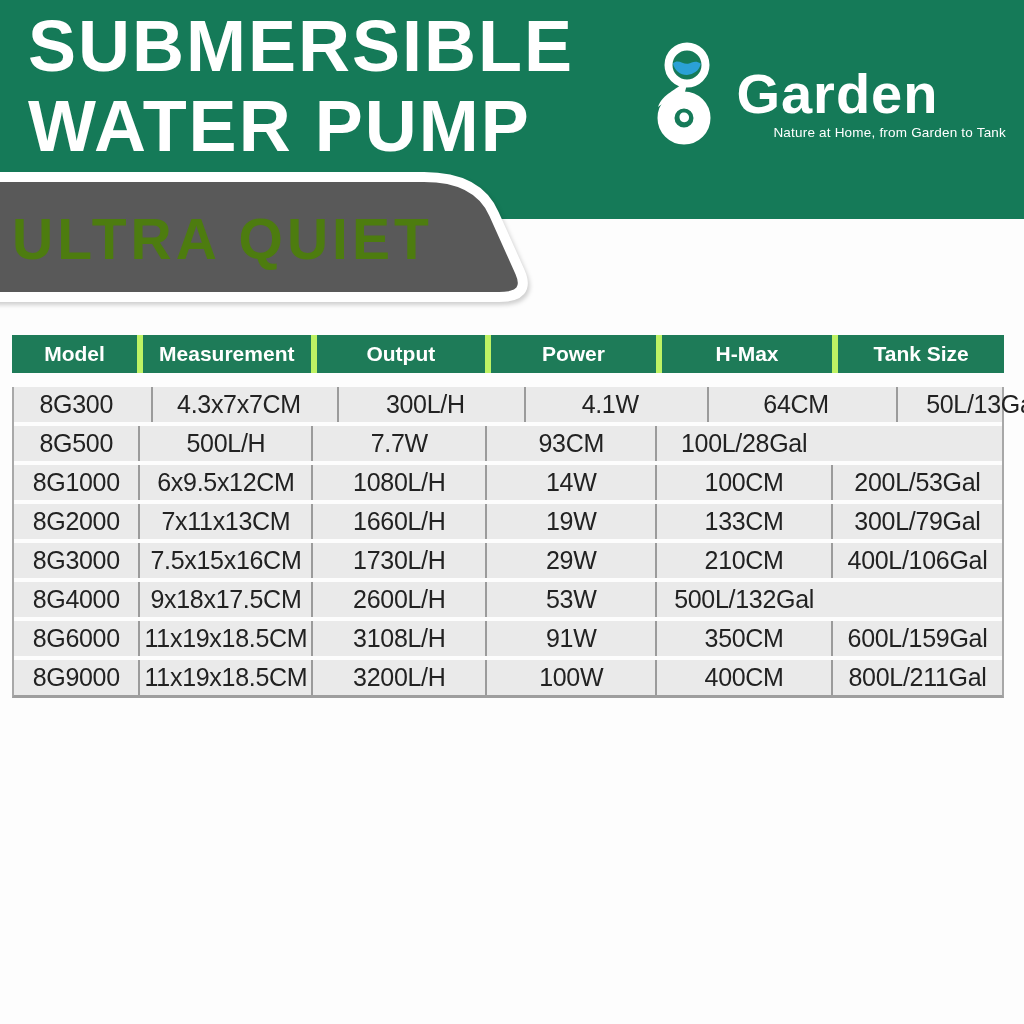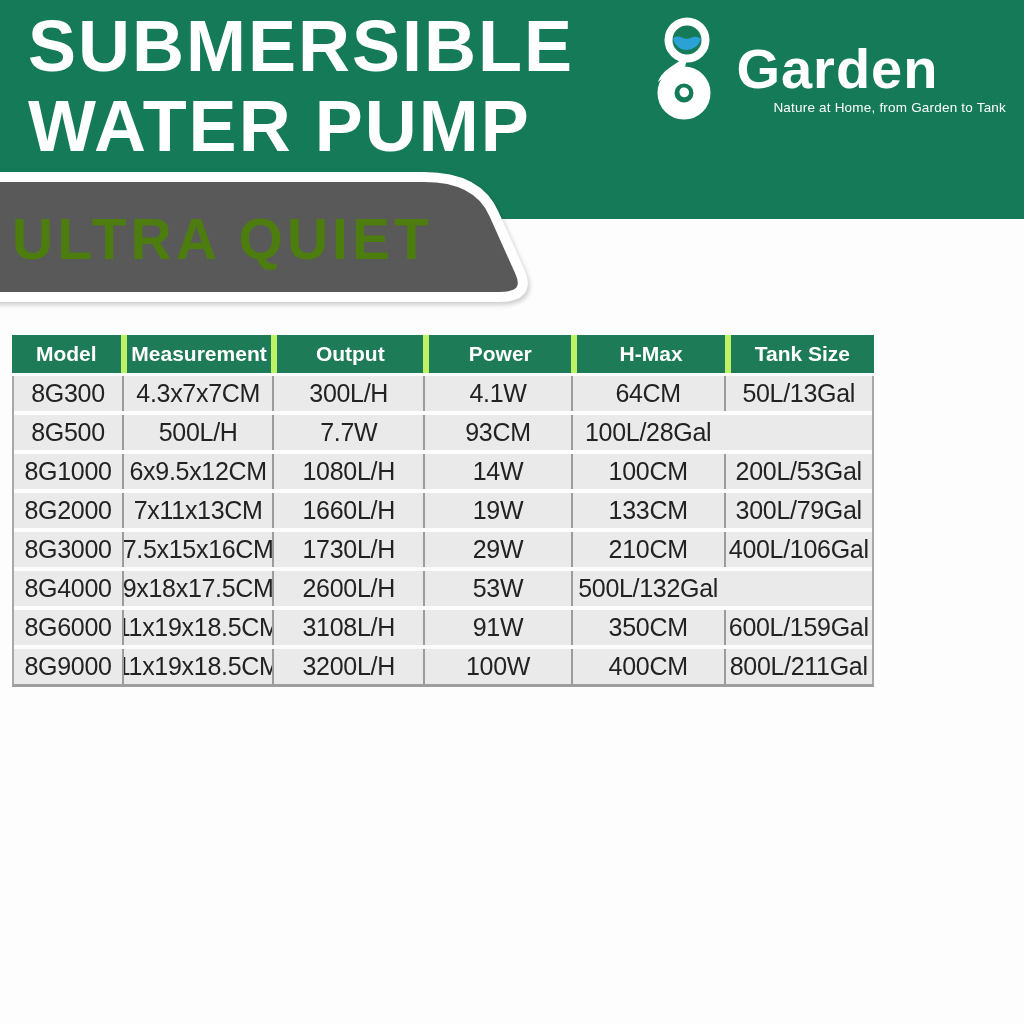--- a/index.html
+++ b/index.html
@@ -16,21 +16,21 @@
     background:#157a58;
   }
   .hero-title {
     position:absolute; left:28px; top:6px; margin:0;
     color:#ffffff; font-weight:800; font-size:72px; line-height:80px;
     letter-spacing:2px;
   }
   .hero-title span { display:block; }
 
   
-  .logo { position:absolute; top:11px; right:18px; display:flex; gap:4px; }
+  .logo { position:absolute; top:36px; right:18px; display:flex; gap:4px; }
   .logo-mark { width:92px; height:114px; }
   .logo-text { padding-top:32px; }
   .logo-name {
     color:#ffffff; font-weight:bold; font-size:56px; line-height:52px;
     letter-spacing:1px;
   }
   .logo-tagline {
     color:#ffffff; font-size:13.5px; line-height:16px; margin-top:5px;
     letter-spacing:0.2px; text-align:right; white-space:nowrap;margin-left:37px;
   }
@@ -39,39 +39,39 @@
   .badge { position:absolute; left:0; top:158px; width:620px; height:175px; }
   .badge svg { position:absolute; left:0; top:0; }
   .badge-shape { filter:drop-shadow(2px 3px 2px rgba(0,0,0,0.18)); }
   .badge-label {
     position:absolute; left:12px; top:50px;
     color:#4d7c0f; font-size:57px; font-weight:700; line-height:62px;
     letter-spacing:4px; white-space:nowrap;
   }
 
   
-  .spec-table { position:absolute; left:12px; top:335px; width:862px; }
+  .spec-table { position:absolute; left:12px; top:335px; width:992px; }
   .t-head, .t-row {
     display:grid;
     grid-template-columns:12.6% 17.5% 17.6% 17.2% 17.8% 17.3%;
   }
   .t-head { background:#1e7b58; height:38px; }
   .th {
     display:flex; align-items:center; justify-content:center;
     color:#ffffff; font-weight:bold; font-size:21px;
     border-left:6px solid #bef264;
   }
   .th:first-child { border-left:none; }
   .t-body {
     border-left:2px solid #a8a8a8;
     border-right:2px solid #a8a8a8;
     border-bottom:3px solid #9e9e9e;
   }
   .t-row { background:#eaeaea; height:35px; margin-top:4px; }
-  .t-row:first-child { margin-top:3px; }
+  .t-row:first-child { margin-top:14px;gap:13px; }
   .td {
     display:flex; align-items:center; justify-content:center;
     color:#222222; font-size:25px; letter-spacing:-0.3px;
     border-left:2px solid #9b9b9b;
     white-space:nowrap; overflow:hidden;
   }
   .td:first-child { border-left:none; }
 </style>
 </head>
 <body>

